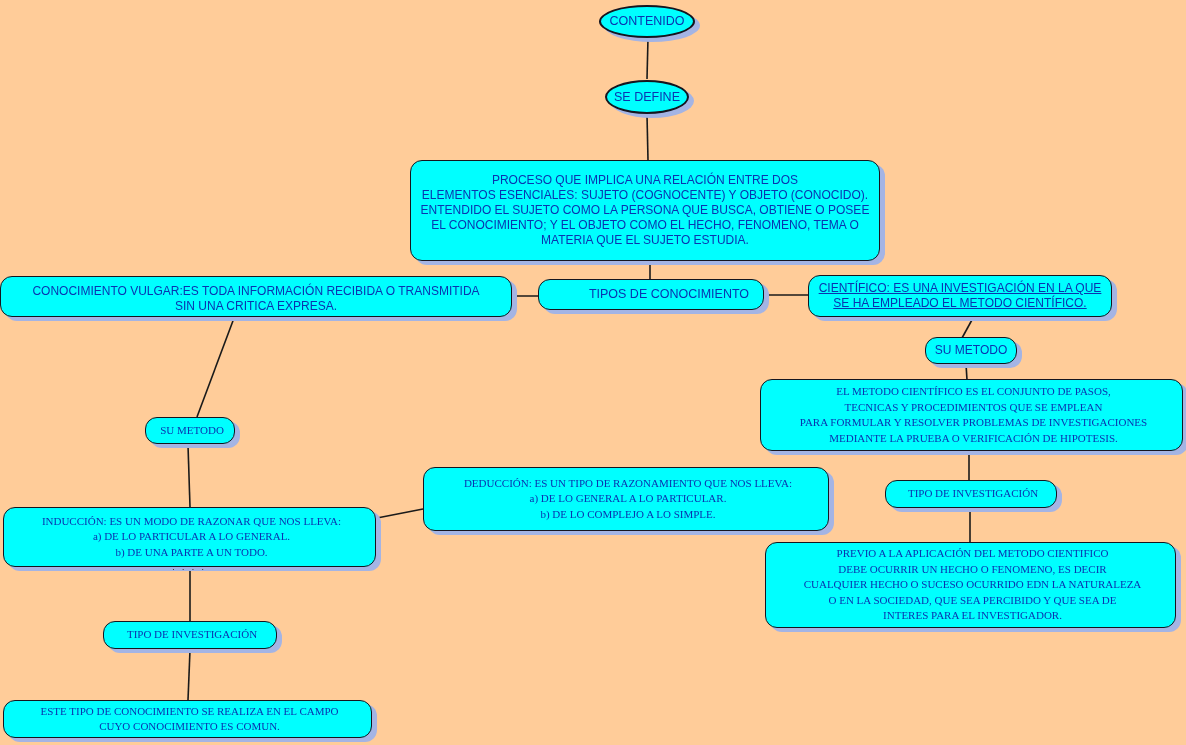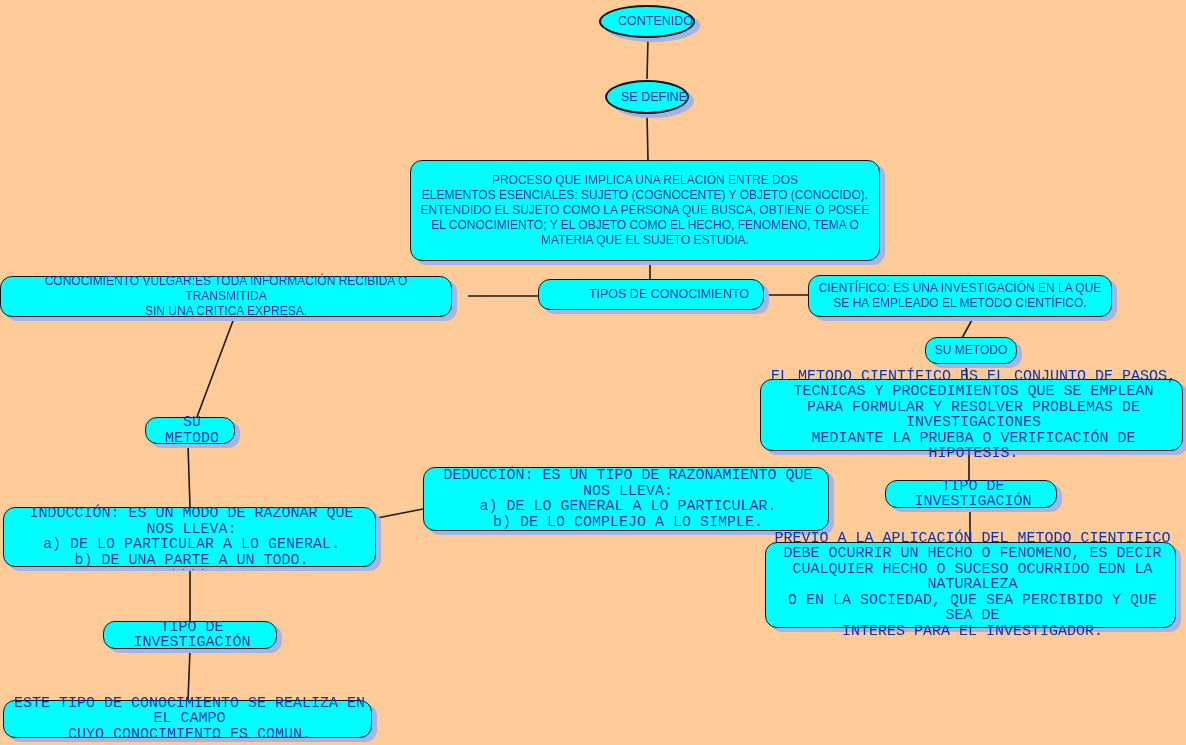--- a/index.html
+++ b/index.html
@@ -17,23 +17,23 @@
     background:var(--node_fill,#00FFFF);
     border:1.5px solid var(--node_border,#15151f);
     color:var(--text_color,#0a34b0);
     display:flex;align-items:center;justify-content:center;
     text-align:center;
     white-space:pre-line;
     box-shadow:5px 4px 0 var(--shadow,#a4b4e4);
     line-height:15px;
   }
   .rect{border-radius:12px;padding:2px 4px;}
-  .ellipse{border-radius:50%;border-width:2px;justify-content:flex-end;}
+  .ellipse{border-radius:50%;border-width:2px;}
   .f-arial{font-family:"Liberation Sans",sans-serif;font-size:12px;}
-  .f-verdana{font-family:Liberation Mono, monospace;font-size:15px;line-height:15.5px;padding-left:8px;}
+  .f-verdana{font-family:Liberation Serif, serif;font-size:11px;line-height:15.5px;padding-left:8px;}
   .label{font-size:12.5px;}
   .dots{
     position:absolute;
     color:#333;
     font-family:"DejaVu Sans",sans-serif;
     font-size:9px;letter-spacing:2px;
   }
 </style>
 </head>
 <body>
@@ -66,30 +66,30 @@
   </div>
 
   <div class="node rect f-arial" style="left:410px;top:160px;width:470px;height:101px;">
     <span>PROCESO QUE IMPLICA UNA RELACIÓN ENTRE DOS
 ELEMENTOS ESENCIALES: SUJETO (COGNOCENTE) Y OBJETO (CONOCIDO).
 ENTENDIDO EL SUJETO COMO LA PERSONA QUE BUSCA, OBTIENE O POSEE
 EL CONOCIMIENTO; Y EL OBJETO COMO EL HECHO, FENOMENO, TEMA O
 MATERIA QUE EL SUJETO ESTUDIA.</span>
   </div>
 
-  <div class="node rect f-arial" style="left:0px;top:276px;width:452px;height:41px;">
+  <div class="node rect f-arial" style="left:0px;top:276px;width:512px;height:41px;align-items:flex-end;">
     <span>CONOCIMIENTO VULGAR:ES TODA INFORMACIÓN RECIBIDA O TRANSMITIDA
 SIN UNA CRITICA EXPRESA.</span>
   </div>
 
   <div class="node rect f-arial label" style="left:538px;top:279px;width:226px;height:31px;padding-left:40px;">
     <span>TIPOS DE CONOCIMIENTO</span>
   </div>
 
-  <div class="node rect f-arial" style="left:808px;top:275px;width:304px;height:42px;">
+  <div class="node rect f-arial" style="left:808px;top:275px;width:304px;height:42px;text-decoration:underline;">
     <span>CIENTÍFICO: ES UNA INVESTIGACIÓN EN LA QUE
 SE HA EMPLEADO EL METODO CIENTÍFICO.</span>
   </div>
 
   <div class="node rect f-arial" style="left:925px;top:337px;width:92px;height:27px;">
     <span>SU METODO</span>
   </div>
 
   <div class="node rect f-verdana" style="left:760px;top:379px;width:423px;height:72px;">
     <span>EL METODO CIENTÍFICO ES EL CONJUNTO DE PASOS,

